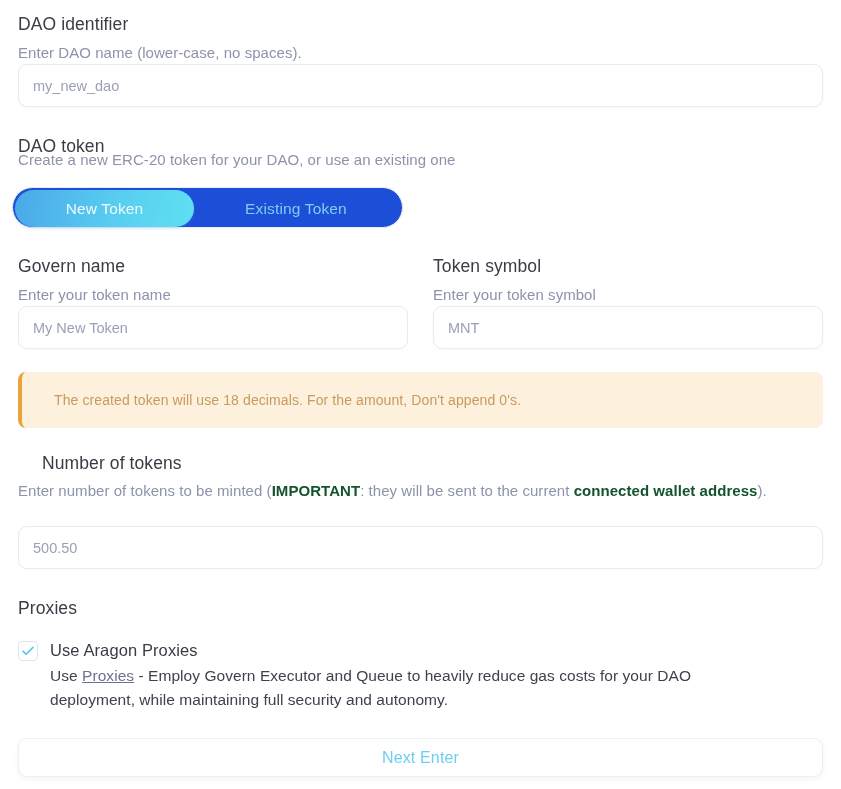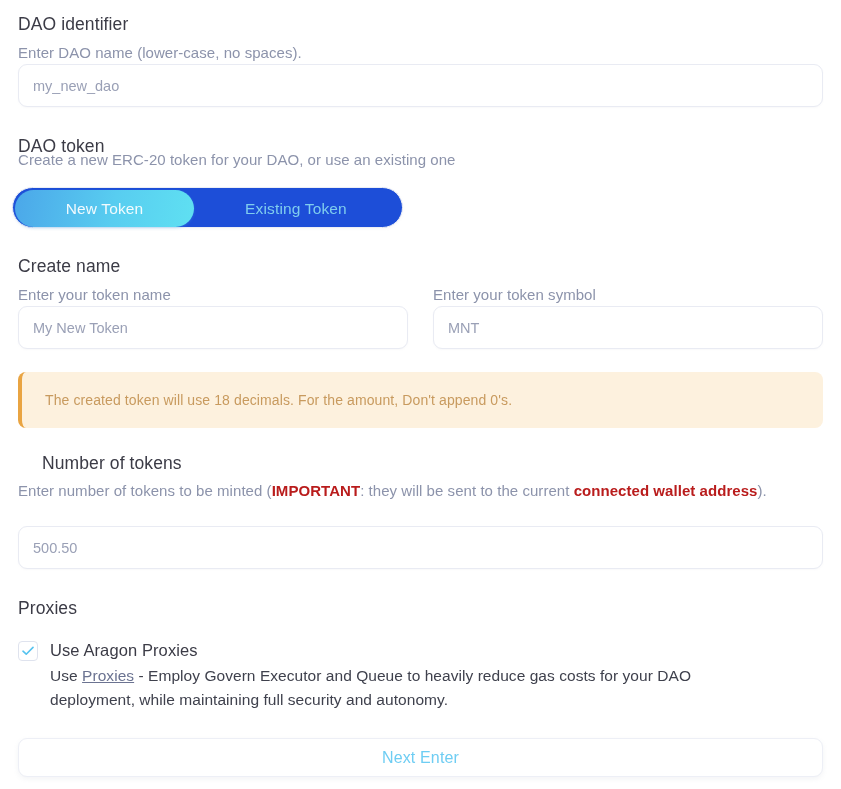--- a/index.html
+++ b/index.html
@@ -26,21 +26,21 @@
     letter-spacing: 0.1px;
     font-weight: 400;
   }
   .field-sub {
     font-size: 15px;
     color: #8c93ab;
     line-height: 1.55;
     font-weight: 400;
     letter-spacing: 0.05px;
   }
-  .field-sub b { color: #b91c1c; font-weight: 700; }
+  .field-sub b { color: #14532d; font-weight: 700; }
 
   
   .input {
     width: 100%;
     height: 43px;
     background: #fff;
     border: 1px solid #e9ebf3;
     border-radius: 9px;
     padding: 0 14px;
     font-family: "Liberation Sans", sans-serif;
@@ -115,21 +115,21 @@
     height: 56px;
     background: #fdf1de;
     border-left: 4px solid #e9a442;
     border-radius: 8px;
     display: flex;
     align-items: center;
   }
   .banner-text {
     font-size: 14px;
     color: #c89a5e;
-    padding-left: 23px;
+    padding-left: 32px;
     letter-spacing: 0.1px;
   }
 
   
   .row-num-title { position: absolute; left: 18px; top: 452px; margin-left: 24px; }
   .row-num-sub   { position: absolute; left: 18px; top: 479px; width: 790px; }
   .row-num-input { position: absolute; left: 18px; top: 526px; width: 805px; }
 
   
   .row-prox-title { position: absolute; left: 18px; top: 597px; }
@@ -199,26 +199,27 @@
   </div>
 
   <div class="field-title row-dao-tok-title">DAO token</div>
   <div class="field-sub row-dao-tok-sub">Create a new ERC-20 token for your DAO, or use an existing one</div>
 
   <div class="toggle">
     <button class="seg active">New Token</button>
     <button class="seg inactive">Existing Token</button>
   </div>
 
-  <div class="field-title col-left tok-title">Create name</div>
+  <div class="field-title col-left tok-title">Govern name</div>
   <div class="field-sub col-left tok-sub">Enter your token name</div>
   <div class="col-left tok-input">
     <input class="input" type="text" placeholder="My New Token" style="">
   </div>
 
+  <div class="field-title col-right tok-title">Token symbol</div>
   <div class="field-sub col-right tok-sub">Enter your token symbol</div>
   <div class="col-right tok-input">
     <input class="input" type="text" placeholder="MNT" style="">
   </div>
 
   <div class="banner">
     <div class="banner-text">The created token will use 18 decimals. For the amount, Don't append 0's.</div>
   </div>
 
   <div class="field-title row-num-title">Number of tokens</div>

